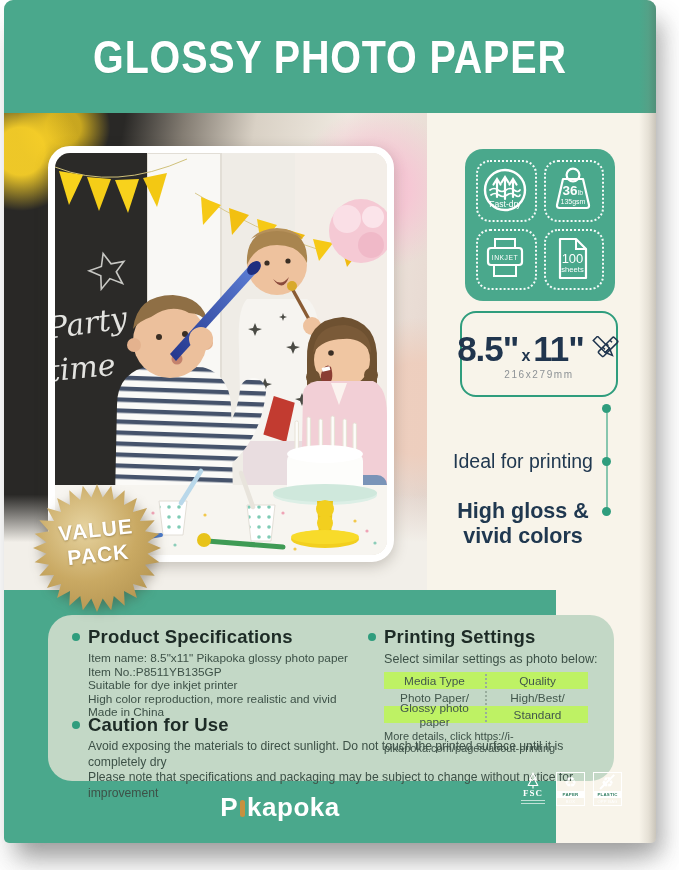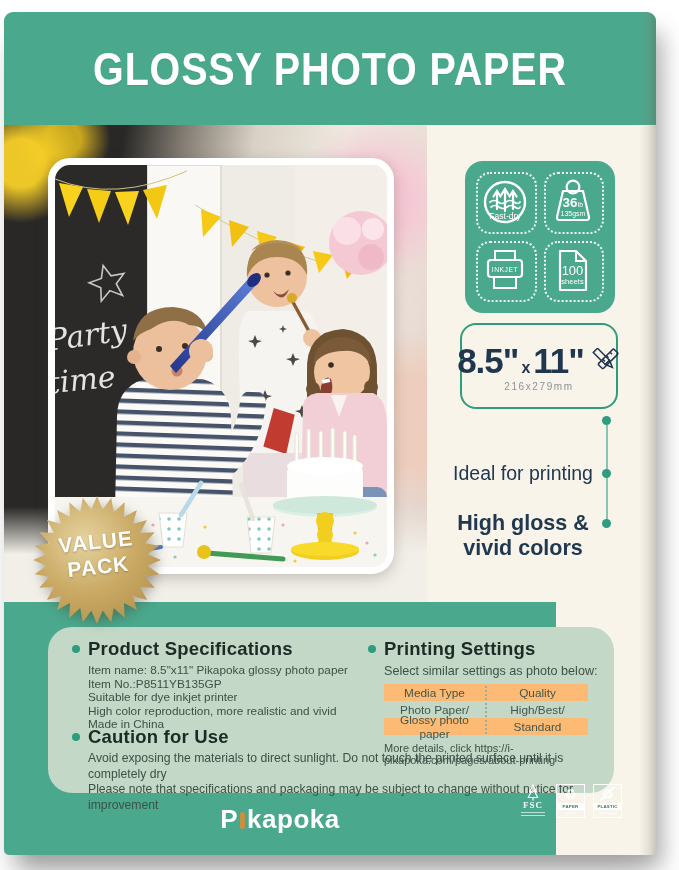--- a/index.html
+++ b/index.html
@@ -1,17 +1,17 @@
 <!DOCTYPE html>
 <html><head>
 <meta charset="utf-8">
 <style>
   html,body{margin:0;padding:0;}
   body{width:679px;height:870px;position:relative;background:#fff;font-family:"Liberation Sans",sans-serif;overflow:hidden;}
-  .package{position:absolute;left:4px;top:0;width:652px;height:843px;background:#f8f4ea;border-radius:9px 9px 5px 5px;overflow:hidden;box-shadow:10px 16px 22px -4px rgba(90,90,90,.45),0 26px 30px -10px rgba(120,120,120,.35);margin-top:12px;}
+  .package{position:absolute;left:4px;top:0;width:652px;height:843px;background:#f8f4ea;border-radius:9px 9px 5px 5px;overflow:hidden;box-shadow:10px 16px 22px -4px rgba(90,90,90,.45),0 26px 30px -10px rgba(120,120,120,.35);}
   .package::after{content:'';position:absolute;top:0;right:0;width:17px;height:100%;background:linear-gradient(90deg,rgba(255,255,255,0),rgba(135,125,108,.16) 55%,rgba(95,88,76,.30));pointer-events:none;z-index:60;}
   
   .band-top{position:absolute;left:0;top:0;width:652px;height:113px;background:#4aa88c;display:flex;align-items:center;justify-content:center;}
   .main-title{color:#fff;font-weight:800;font-size:47px;letter-spacing:1px;transform:scaleX(.84);white-space:nowrap;text-shadow:0 1px 1px rgba(0,0,0,.08);}
   
   .photo-area{position:absolute;left:0;top:113px;width:423px;height:477px;background:
     radial-gradient(circle at 88% 16%, rgba(246,198,212,.95) 0 6%, rgba(246,198,212,0) 15%),
     radial-gradient(circle at 4% 8%, rgba(248,208,40,.95) 0 4%, rgba(248,208,40,0) 10%),
     radial-gradient(circle at 14% 3%, rgba(240,198,30,.8) 0 3%, rgba(240,198,30,0) 8%),
     radial-gradient(circle at 98% 62%, rgba(238,205,188,.9) 0 9%, rgba(238,205,188,0) 18%),
@@ -41,21 +41,21 @@
   .title-row{display:flex;align-items:center;gap:8px;}
   .dot{width:8px;height:8px;border-radius:50%;background:#2f9d7d;flex:0 0 auto;}
   .sec-title{font-size:18.5px;font-weight:800;color:#1d2b26;letter-spacing:.2px;}
   .col{position:absolute;top:11px;}
   .col-left{left:24px;width:300px;}
   .col-right{left:320px;width:235px;}
   .body-lines{margin:4px 0 0 16px;font-size:11.8px;line-height:13.6px;color:#3d5147;}
   .subtitle{margin:4px 0 6px 16px;font-size:12.6px;color:#3d5147;}
   .ptable{margin-left:16px;width:204px;}
   .prow{display:flex;height:17px;align-items:center;}
-  .prow.beige{background:#fdba74;}
+  .prow.beige{background:#bef264;}
   .pcell{width:50%;text-align:center;font-size:11.8px;color:#41564b;}
   .pcell+.pcell{border-left:2px dotted #99ad9d;height:14px;line-height:14px;}
   .more-line{margin:7px 0 0 16px;font-size:11px;color:#3d5147;}
   .caution{position:absolute;left:24px;top:99px;width:532px;}
   .caution .body-lines{line-height:15.5px;margin-top:3px;font-size:12.2px;}
   
   .eco-row{position:absolute;left:514px;top:182px;display:flex;gap:8px;align-items:flex-start;}
   .fsc-block{width:30px;display:flex;flex-direction:column;align-items:center;color:#fff;}
   .fsc-label{font-family:"Liberation Serif",serif;font-weight:700;font-size:9px;letter-spacing:1px;margin-top:-1px;}
   .fsc-bar{width:24px;height:1.5px;background:rgba(255,255,255,.65);margin-top:1.5px;}

